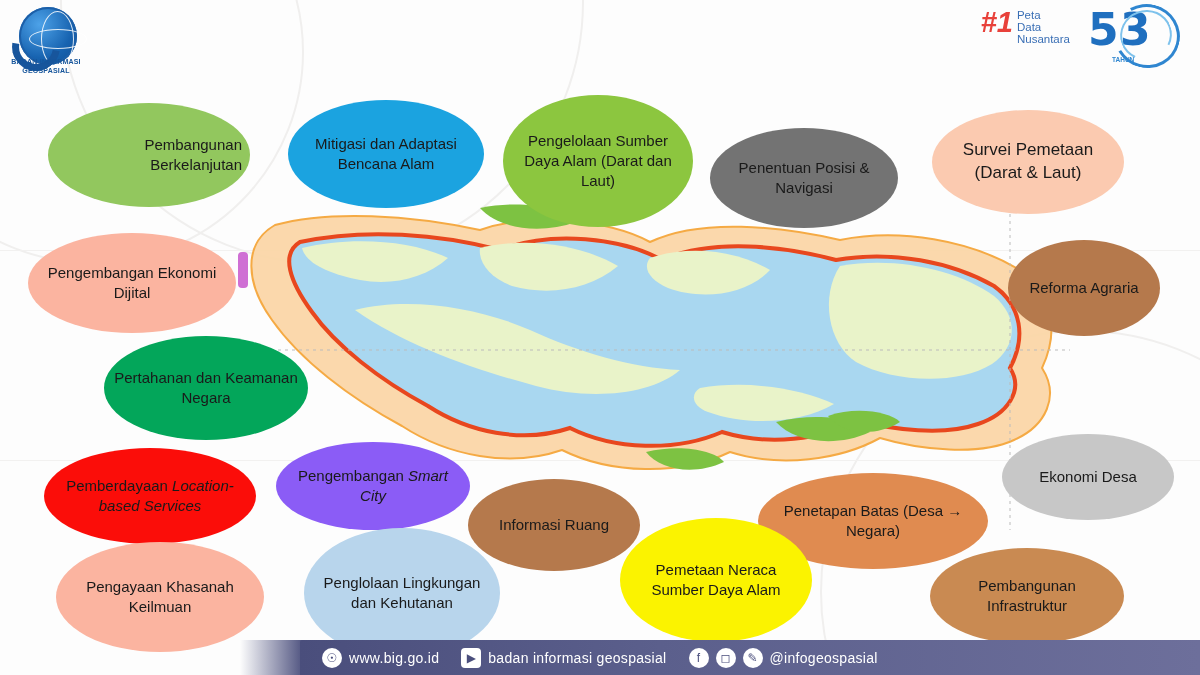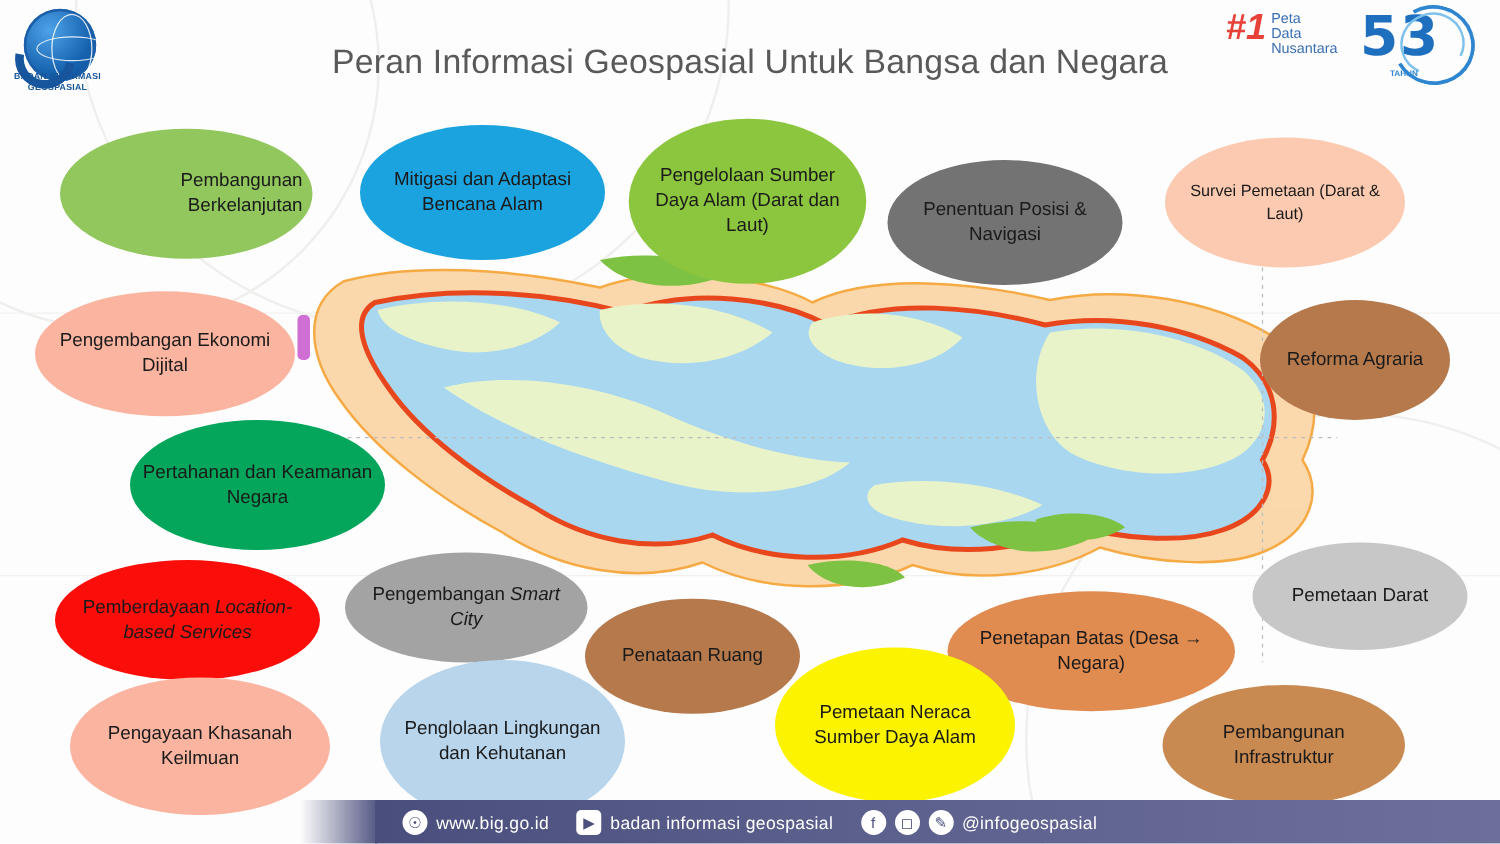--- a/index.html
+++ b/index.html
@@ -115,21 +115,20 @@
 
   <div class="logo-big">
     <div class="circ">
       <div class="mer m1"></div>
       <div class="mer m2"></div>
     </div>
     <div class="hook"></div>
   </div>
   <div class="logo-cap">BADAN INFORMASI GEOSPASIAL</div>
 
-  <div class="title">Peran Informasi Geospasial Untuk Bangsa dan Negara</div>
 
   <div class="brand-nus">
     <span class="hash">#1</span><span class="words"><span>Peta</span><br><span>Data</span><br><span>Nusantara</span></span>
   </div>
 
   <div class="logo53">
     <div class="five">5</div>
     <div class="three">3</div>
     <div class="ring"></div>
     <div class="ring2"></div>
@@ -173,43 +172,43 @@
       </div>
       <div class="bub" style="left: 288px; top: 100px; width: 196px; height: 108px; background: rgb(27, 163, 224); color: rgb(26, 26, 26); font-size: 15px;">
         <span>Mitigasi dan Adaptasi Bencana Alam</span>
       </div>
       <div class="bub" style="left: 503px; top: 95px; width: 190px; height: 132px; background: rgb(140, 198, 63); color: rgb(26, 26, 26); font-size: 15px;">
         <span>Pengelolaan Sumber Daya Alam (Darat dan Laut)</span>
       </div>
       <div class="bub" style="left: 710px; top: 128px; width: 188px; height: 100px; background: #737373; color: rgb(26, 26, 26); font-size: 15px;">
         <span>Penentuan Posisi &amp; Navigasi</span>
       </div>
-      <div class="bub" style="left: 932px; top: 110px; width: 192px; height: 104px; background: rgb(251, 202, 176); color: rgb(26, 26, 26); font-size: 13px;">
+      <div class="bub" style="left: 932px; top: 110px; width: 192px; height: 104px; background: rgb(251, 202, 176); color: rgb(26, 26, 26); font-size: 17px;">
         <span>Survei Pemetaan (Darat &amp; Laut)</span>
       </div>
       <div class="bub" style="left: 28px; top: 233px; width: 208px; height: 100px; background: rgb(251, 180, 160); color: rgb(26, 26, 26); font-size: 15px;">
         <span>Pengembangan Ekonomi Dijital</span>
       </div>
       <div class="bub" style="left: 1008px; top: 240px; width: 152px; height: 96px; background: rgb(181, 121, 76); color: rgb(26, 26, 26); font-size: 15px;">
         <span>Reforma Agraria</span>
       </div>
       <div class="bub" style="left: 104px; top: 336px; width: 204px; height: 104px; background: rgb(3, 166, 90); color: rgb(26, 26, 26); font-size: 15px;">
         <span>Pertahanan dan Keamanan Negara</span>
       </div>
       <div class="bub" style="left: 1002px; top: 434px; width: 172px; height: 86px; background: rgb(199, 199, 199); color: rgb(26, 26, 26); font-size: 15px;">
-        <span>Pemetaan Darat</span>
+        <span>Ekonomi Desa</span>
       </div>
       <div class="bub" style="left: 44px; top: 448px; width: 212px; height: 96px; background: rgb(251, 13, 9); color: rgb(26, 26, 26); font-size: 15px; justify-content: flex-end;">
         <span>Pemberdayaan <em>Location-based Services</em></span>
       </div>
-      <div class="bub" style="left: 276px; top: 442px; width: 194px; height: 88px; background: #a3a3a3; color: rgb(26, 26, 26); font-size: 15px;">
+      <div class="bub" style="left: 276px; top: 442px; width: 194px; height: 88px; background: #8b5cf6; color: rgb(26, 26, 26); font-size: 15px;">
         <span>Pengembangan <em>Smart City</em></span>
       </div>
       <div class="bub" style="left: 468px; top: 479px; width: 172px; height: 92px; background: rgb(181, 121, 76); color: rgb(26, 26, 26); font-size: 15px;">
-        <span>Penataan Ruang</span>
+        <span>Informasi Ruang</span>
       </div>
       <div class="bub" style="left: 758px; top: 473px; width: 230px; height: 96px; background: rgb(224, 139, 80); color: rgb(26, 26, 26); font-size: 15px;">
         <span>Penetapan Batas (Desa → Negara)</span>
       </div>
       <div class="bub" style="left: 620px; top: 518px; width: 192px; height: 124px; background: rgb(251, 243, 0); color: rgb(26, 26, 26); font-size: 15px;">
         <span>Pemetaan Neraca Sumber Daya Alam</span>
       </div>
       <div class="bub" style="left: 304px; top: 528px; width: 196px; height: 130px; background: rgb(184, 213, 236); color: rgb(26, 26, 26); font-size: 15px;">
         <span>Penglolaan Lingkungan dan Kehutanan</span>
       </div>

